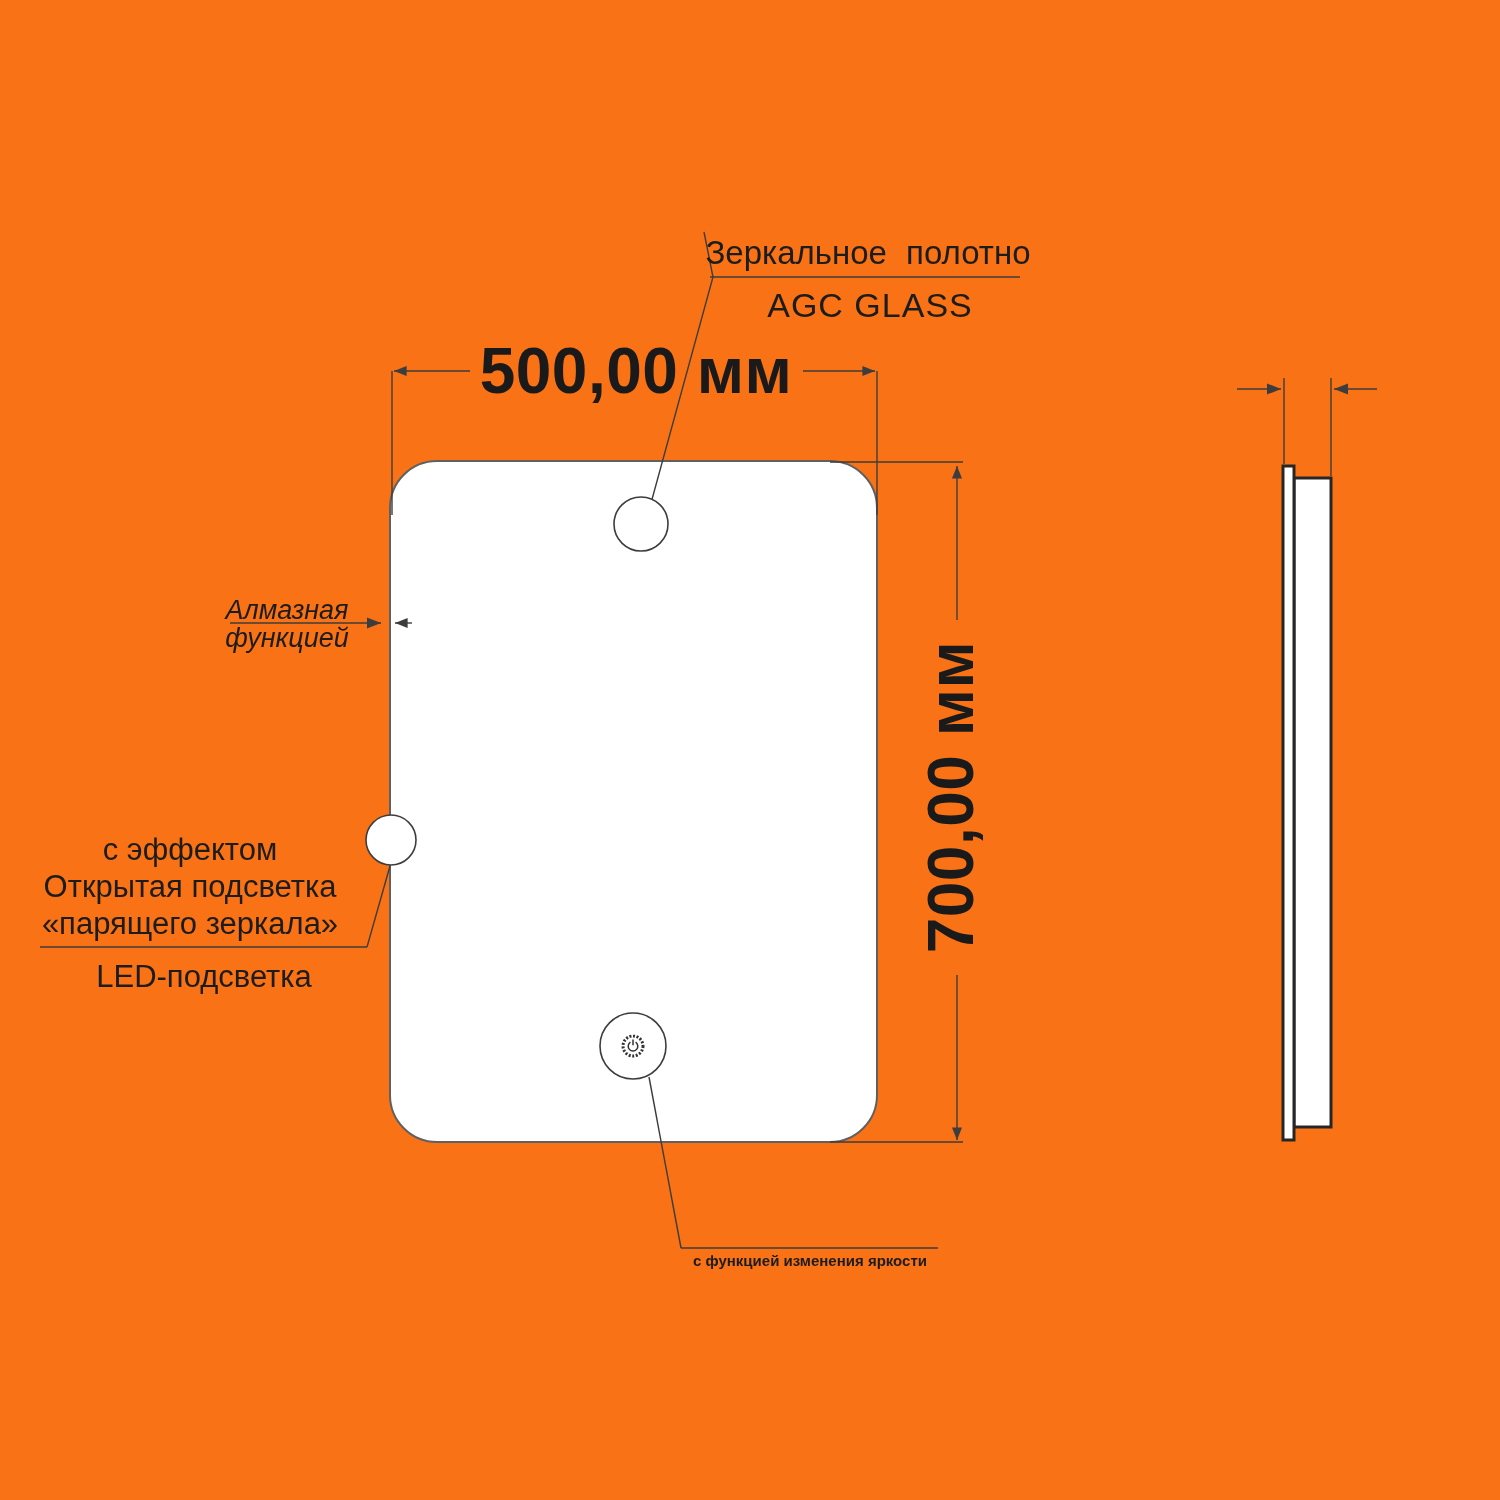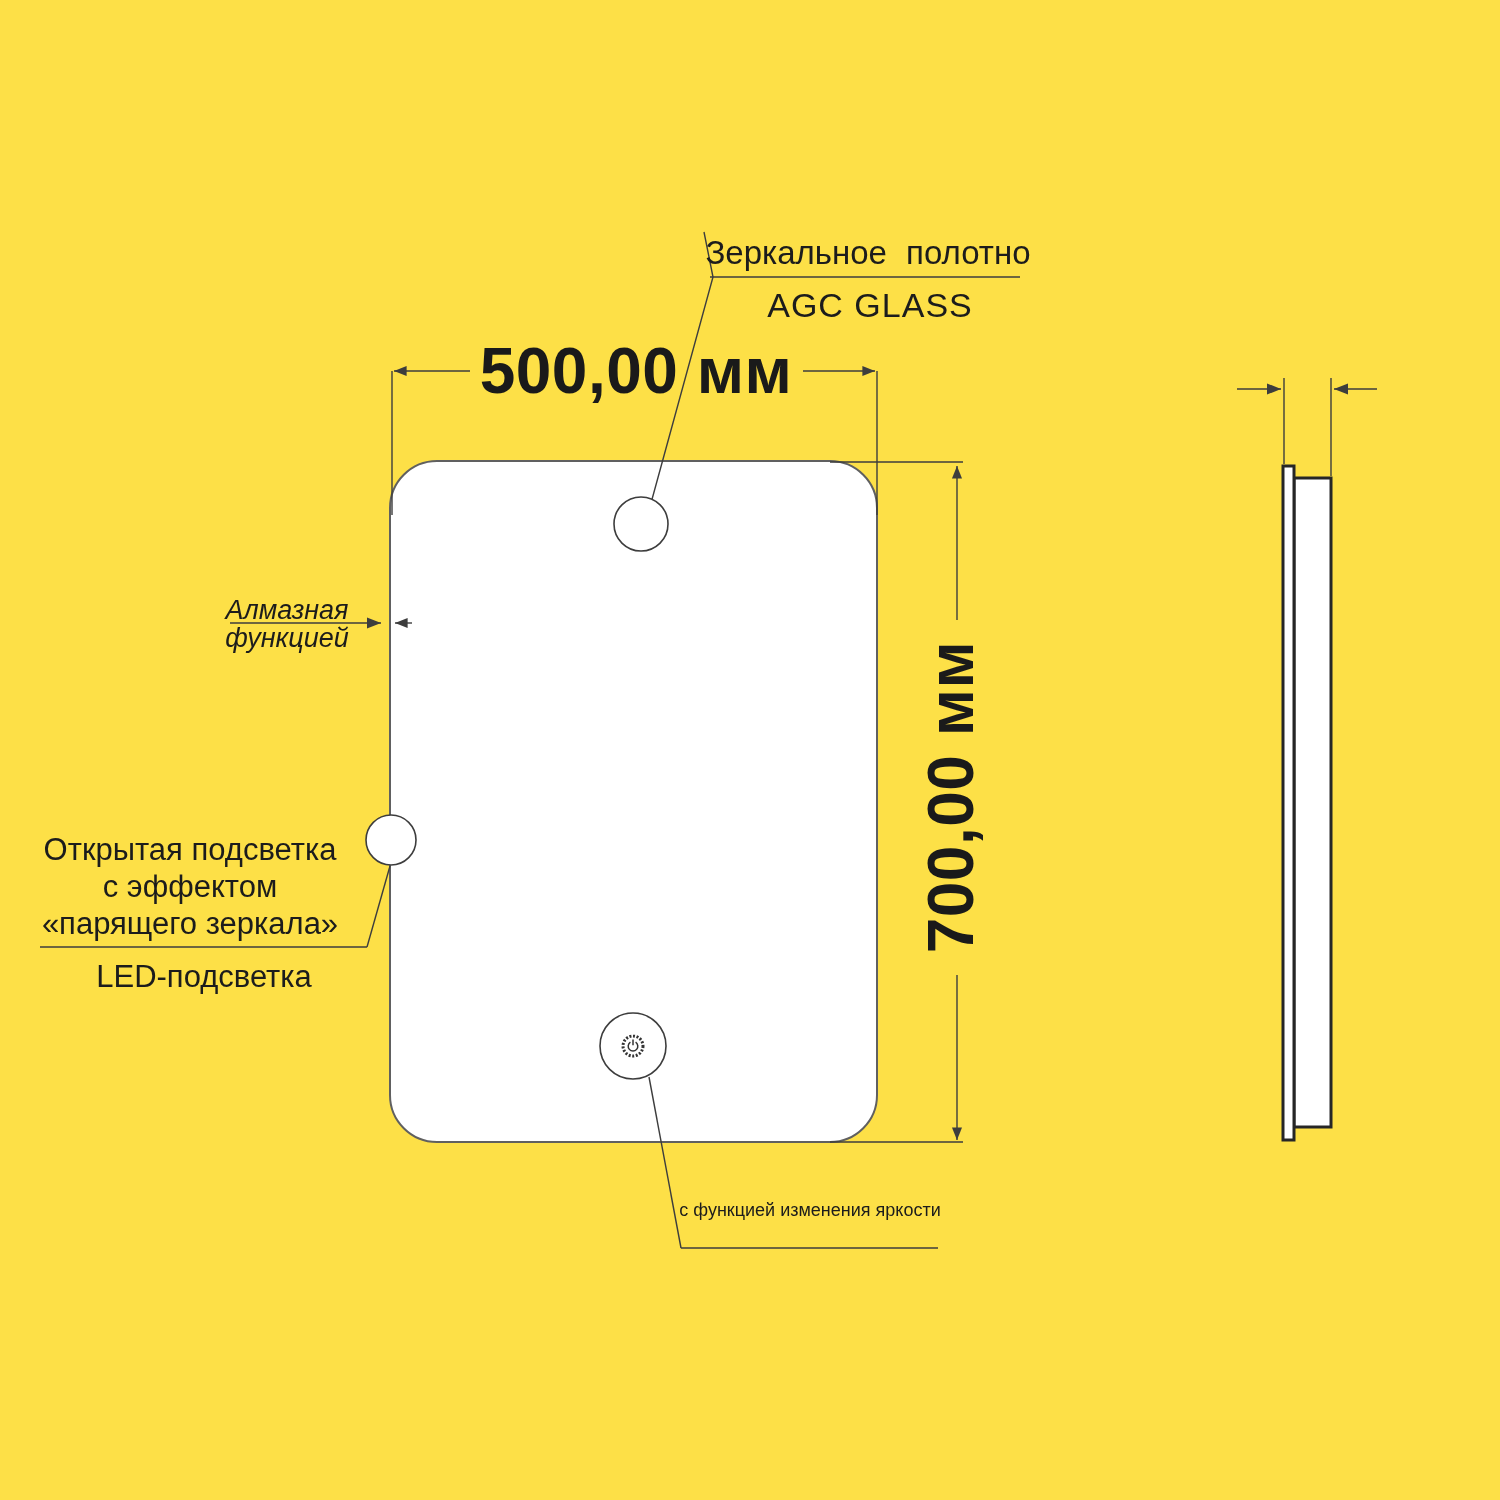--- a/index.html
+++ b/index.html
@@ -7,21 +7,21 @@
     padding: 0;
     width: 1500px;
     height: 1500px;
     background: #ffffff;
     overflow: hidden;
   }
   #stage {
     position: relative;
     width: 1500px;
     height: 1500px;
-    background: #fde047;
+    background: #f97316;
     font-family: "Liberation Sans", "DejaVu Sans", sans-serif;
   }
   #linework {
     position: absolute;
     left: 0; top: 0;
   }
   .label {
     position: absolute;
     color: #1c1c1c;
     white-space: nowrap;
@@ -47,21 +47,21 @@
     left: 287px; top: 596px;
     font-size: 27px; line-height: 28px; text-align: center; font-style: italic;
   }
   .lbl-open-light {
     left: 190px; top: 831px;
     font-size: 31px; line-height: 37px; text-align: center;
   }
   .lbl-led { left: 204px; top: 959px; font-size: 31px; }
 
   .lbl-touch { left: 810px; top: 1206px; font-size: 37px; }
-  .lbl-touch-sub { left: 810px; top: 1200px; font-size: 18px; font-weight: normal; }
+  .lbl-touch-sub { left: 810px; top: 1252px; font-size: 15px; font-weight: bold; }
 </style>
 </head>
 <body>
 
 <div id="stage">
 
   <svg id="linework" width="1500" height="1500" viewBox="0 0 1500 1500">
     <defs>
       <marker id="arrow" viewBox="0 0 10 10" refX="10" refY="5" markerWidth="9" markerHeight="9" orient="auto-start-reverse">
         <path d="M 0 1 L 10 5 L 0 9 Z" fill="#3d3d3d"></path>
@@ -115,22 +115,22 @@
 
   <div class="label dim-text lbl-width center-xy">500,00 мм</div>
   <div class="label dim-text lbl-height">700,00 мм</div>
 
   <div class="label lbl-diamond center-x">
     <div>Алмазная</div>
     <div>функцией</div>
   </div>
 
   <div class="label lbl-open-light center-x">
+    <div>с эффектом</div>
     <div>Открытая подсветка</div>
-    <div>с эффектом</div>
     <div>«парящего зеркала»</div>
   </div>
 
   <div class="label lbl-led center-x">LED-подсветка</div>
 
   <div class="label lbl-touch-sub center-x">с функцией изменения яркости</div>
 
 </div>
 
 </body></html>

